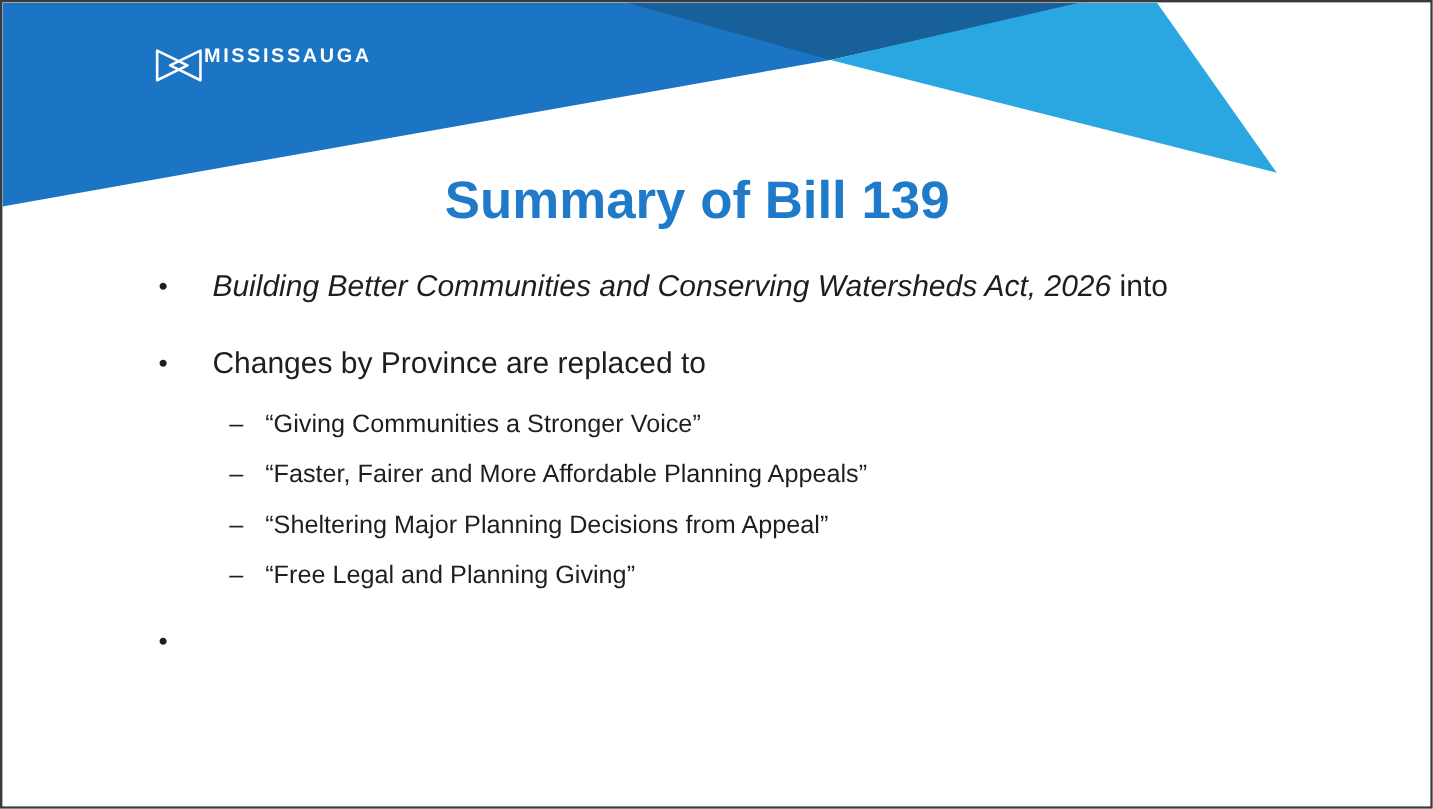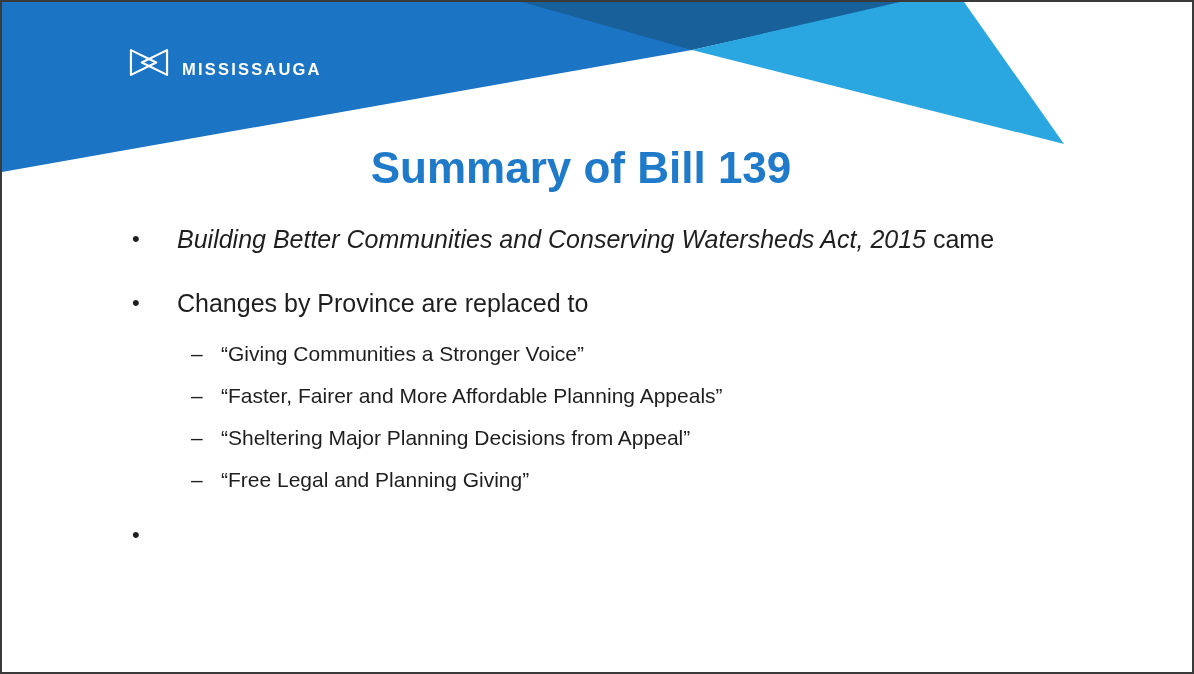--- a/index.html
+++ b/index.html
@@ -12,22 +12,22 @@
     overflow:hidden;
     font-family:"Liberation Sans", sans-serif;
   }
   
   .banner-svg{position:absolute;top:0;left:0;display:block;}
   .poly-primary{fill:var(--banner_primary);}
   .poly-dark{fill:var(--banner_dark);}
   .poly-accent{fill:var(--banner_accent);}
   
   .logo{
-    position:absolute;top:44px;left:126px;
-    display:flex;align-items:flex-end;gap:12px;
+    position:absolute;top:36px;left:126px;
+    display:flex;align-items:flex-start;
   }
   .logo svg{display:block;}
   .logo .wordmark{
     color:var(--logo_text);
     font-size:16.5px;
     font-weight:600;
     letter-spacing:2.2px;
   }
   
   .title{
@@ -78,21 +78,21 @@
     </svg>
     <span class="wordmark">MISSISSAUGA</span>
   </div>
 
   <div class="title">Summary of Bill 139</div>
 
   <div class="body">
 
     <div class="b-item b1">
       <span class="marker">•</span>
-      <div><span class="act-name">Building Better Communities and Conserving Watersheds Act, 2015</span><span> came</span><br>
+      <div><span class="act-name">Building Better Communities and Conserving Watersheds Act, 2026</span><span> into</span><br>
       </div>
     </div>
 
     <div class="b-item b2">
       <span class="marker">•</span>
       <div>Changes by Province are replaced to</div>
     </div>
 
     <div class="subs">
       <div class="s-item">

